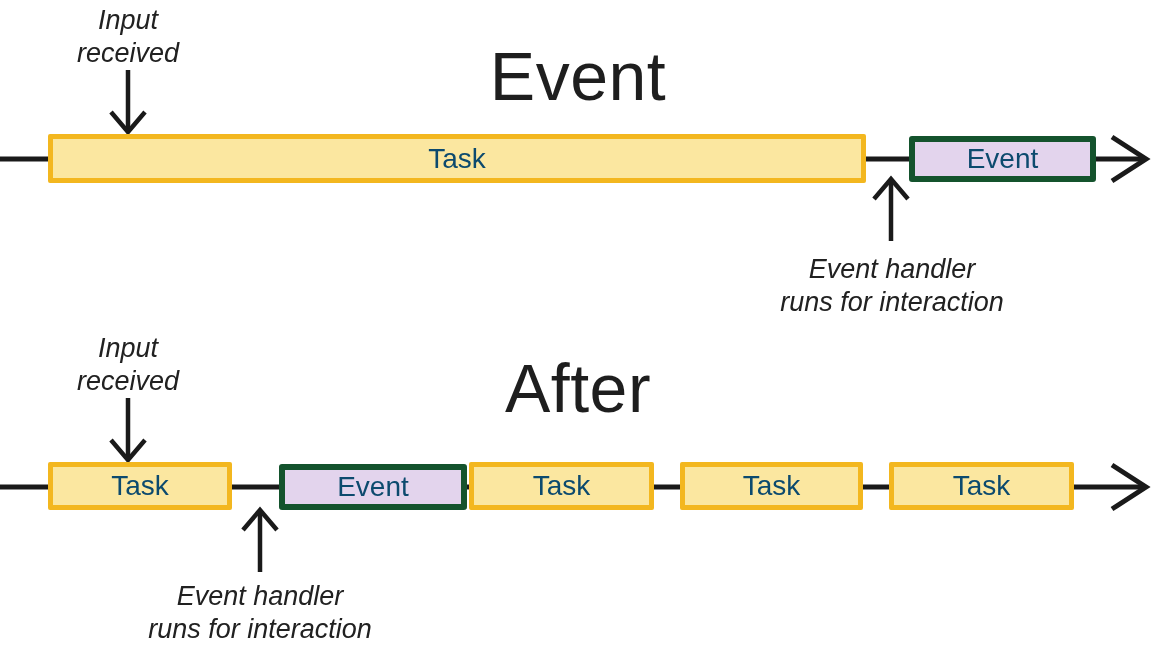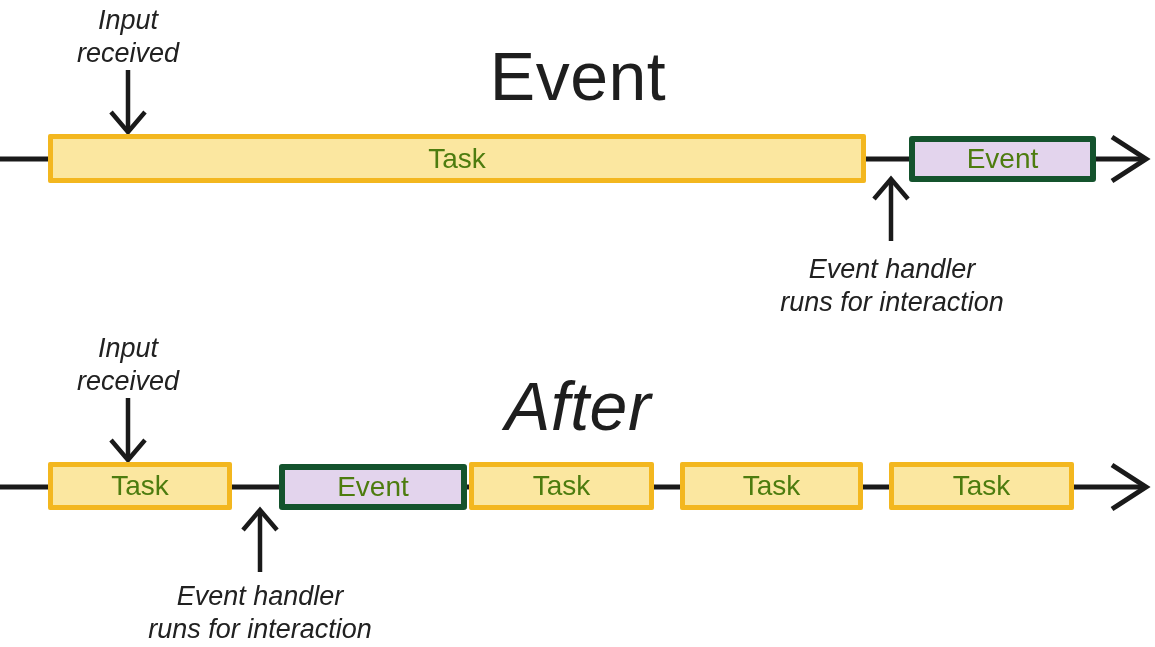--- a/index.html
+++ b/index.html
@@ -32,21 +32,21 @@
     text-align: center;
     white-space: nowrap;
     font-style: italic;
   }
   .bar {
     box-sizing: border-box;
     display: flex;
     align-items: center;
     justify-content: center;
     font-size: 28px;
-    color: #4d7c0f;
+    color: #0c4a6e;
     z-index: 2;
   }
   .bar.task {
     background: #fbe7a0;
     border: 5px solid #f3b71f;
     border-radius: 2px;
   }
   .bar.event {
     background: #e3d4ed;
     border: 6px solid #14532d;
@@ -107,21 +107,21 @@
   <div class="abs label" style="left:28px; top:332px; width:200px;">
     <div>Input</div>
     <div>received</div>
   </div>
 
   <svg class="arrow" style="left:106px; top:398px;" width="44" height="66" viewBox="0 0 44 66">
     <line class="stroke" x1="22" y1="0" x2="22" y2="62" stroke-width="4.5"></line>
     <polyline class="stroke" points="5,42 22,62 39,42" stroke-width="4.5"></polyline>
   </svg>
 
-  <div class="abs title" style="left:378px; top:372px; width:400px;font-style:italic;">After</div>
+  <div class="abs title" style="left:378px; top:354px; width:400px;">After</div>
 
   <svg class="timeline" style="left:0; top:457px;" width="1155" height="60" viewBox="0 0 1155 60">
     <line class="stroke" x1="0" y1="30" x2="1143" y2="30" stroke-width="5"></line>
     <polyline class="stroke" points="1112,8 1146,30 1112,52" stroke-width="5"></polyline>
   </svg>
 
   <div class="abs bar task" style="left:48px; top:462px; width:184px; height:48px;">
     <span>Task</span>
   </div>
 

